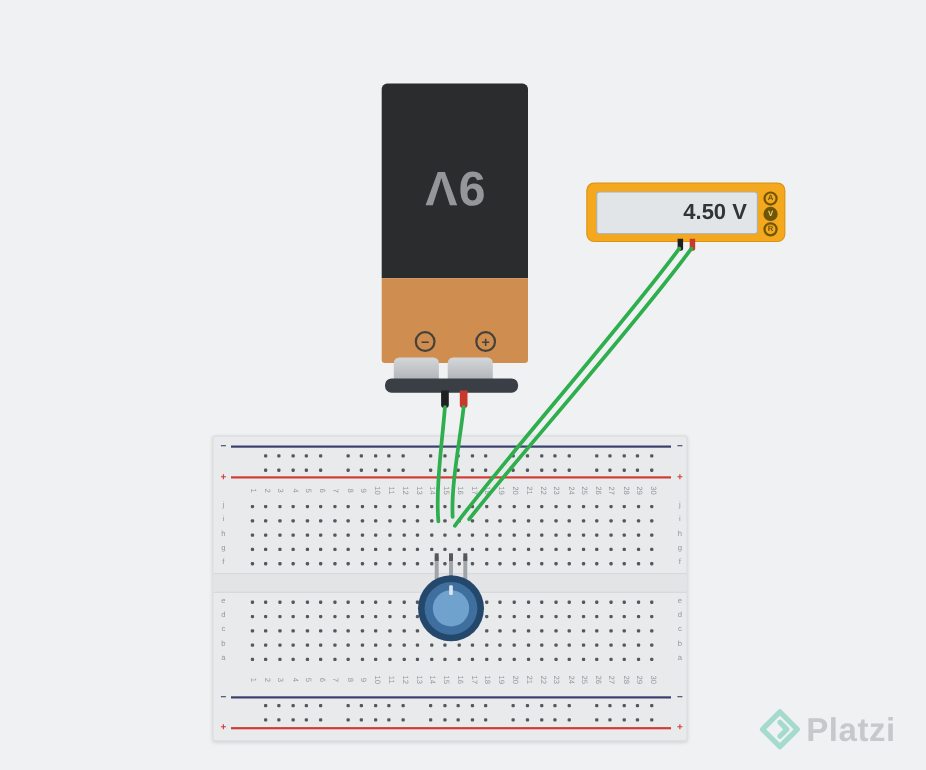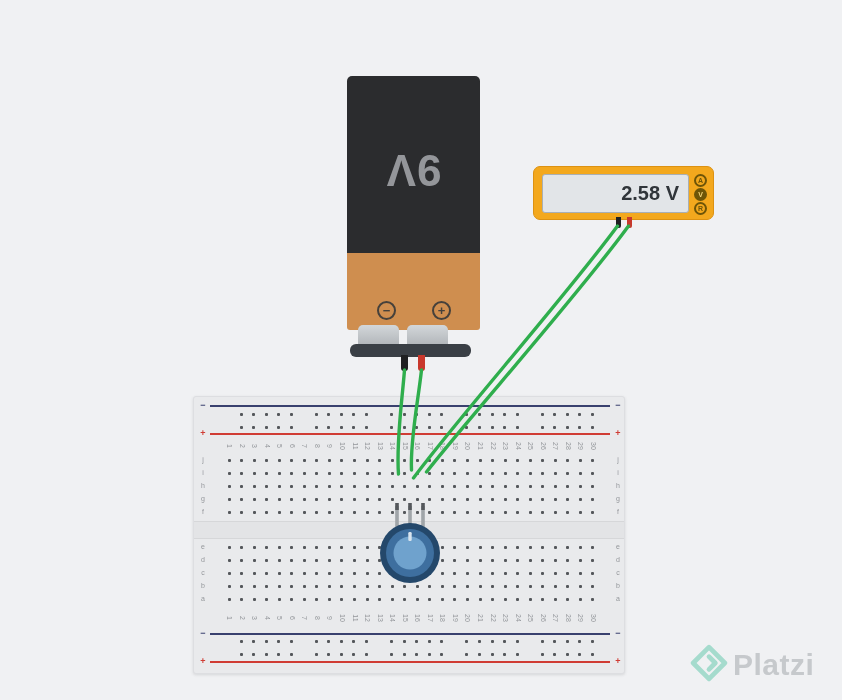--- a/index.html
+++ b/index.html
@@ -581,21 +581,21 @@
     <div class="abs bat-term" style="left:30px">−</div>
     <div class="abs bat-term" style="left:85px">+</div>
     <div class="abs bat-post" style="left:11px"></div>
     <div class="abs bat-post" style="left:60px"></div>
     <div class="abs bat-bar"></div>
     <div class="abs probe black" style="left:54px"></div>
     <div class="abs probe red" style="left:71px"></div>
   </div>
 
   <div id="multimeter" class="abs">
-    <div class="abs mm-display">2.58 V</div>
+    <div class="abs mm-display">4.50 V</div>
     <div class="abs mm-buttons">
         <div class="mm-btn">A</div>
         <div class="mm-btn selected">V</div>
         <div class="mm-btn">R</div>
       </div>
     <div class="abs mm-probe black" style="left:82px"></div>
     <div class="abs mm-probe red" style="left:93px"></div>
   </div>
 
   <svg id="wires-svg" class="abs" width="842" height="700" viewBox="0 0 842 700">

